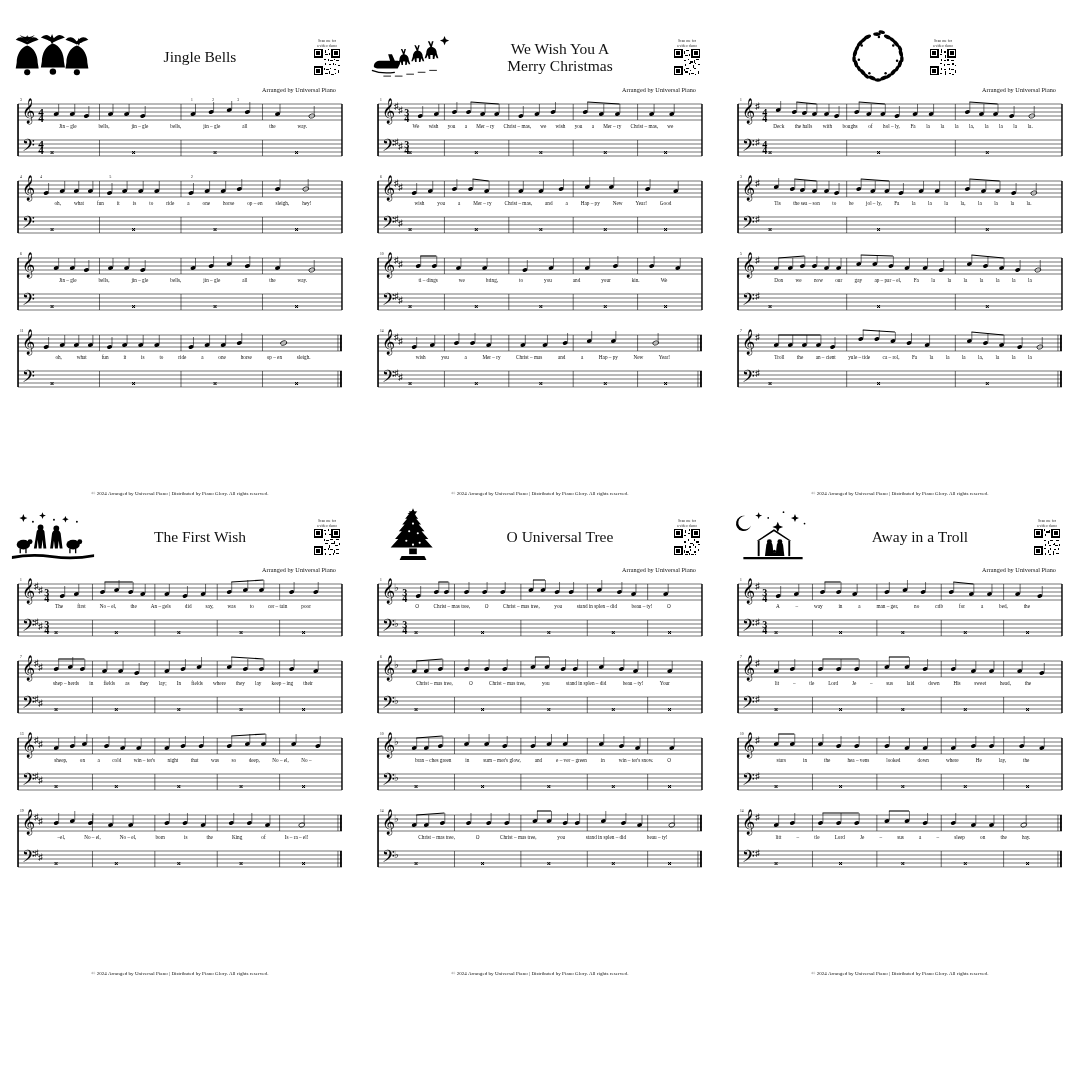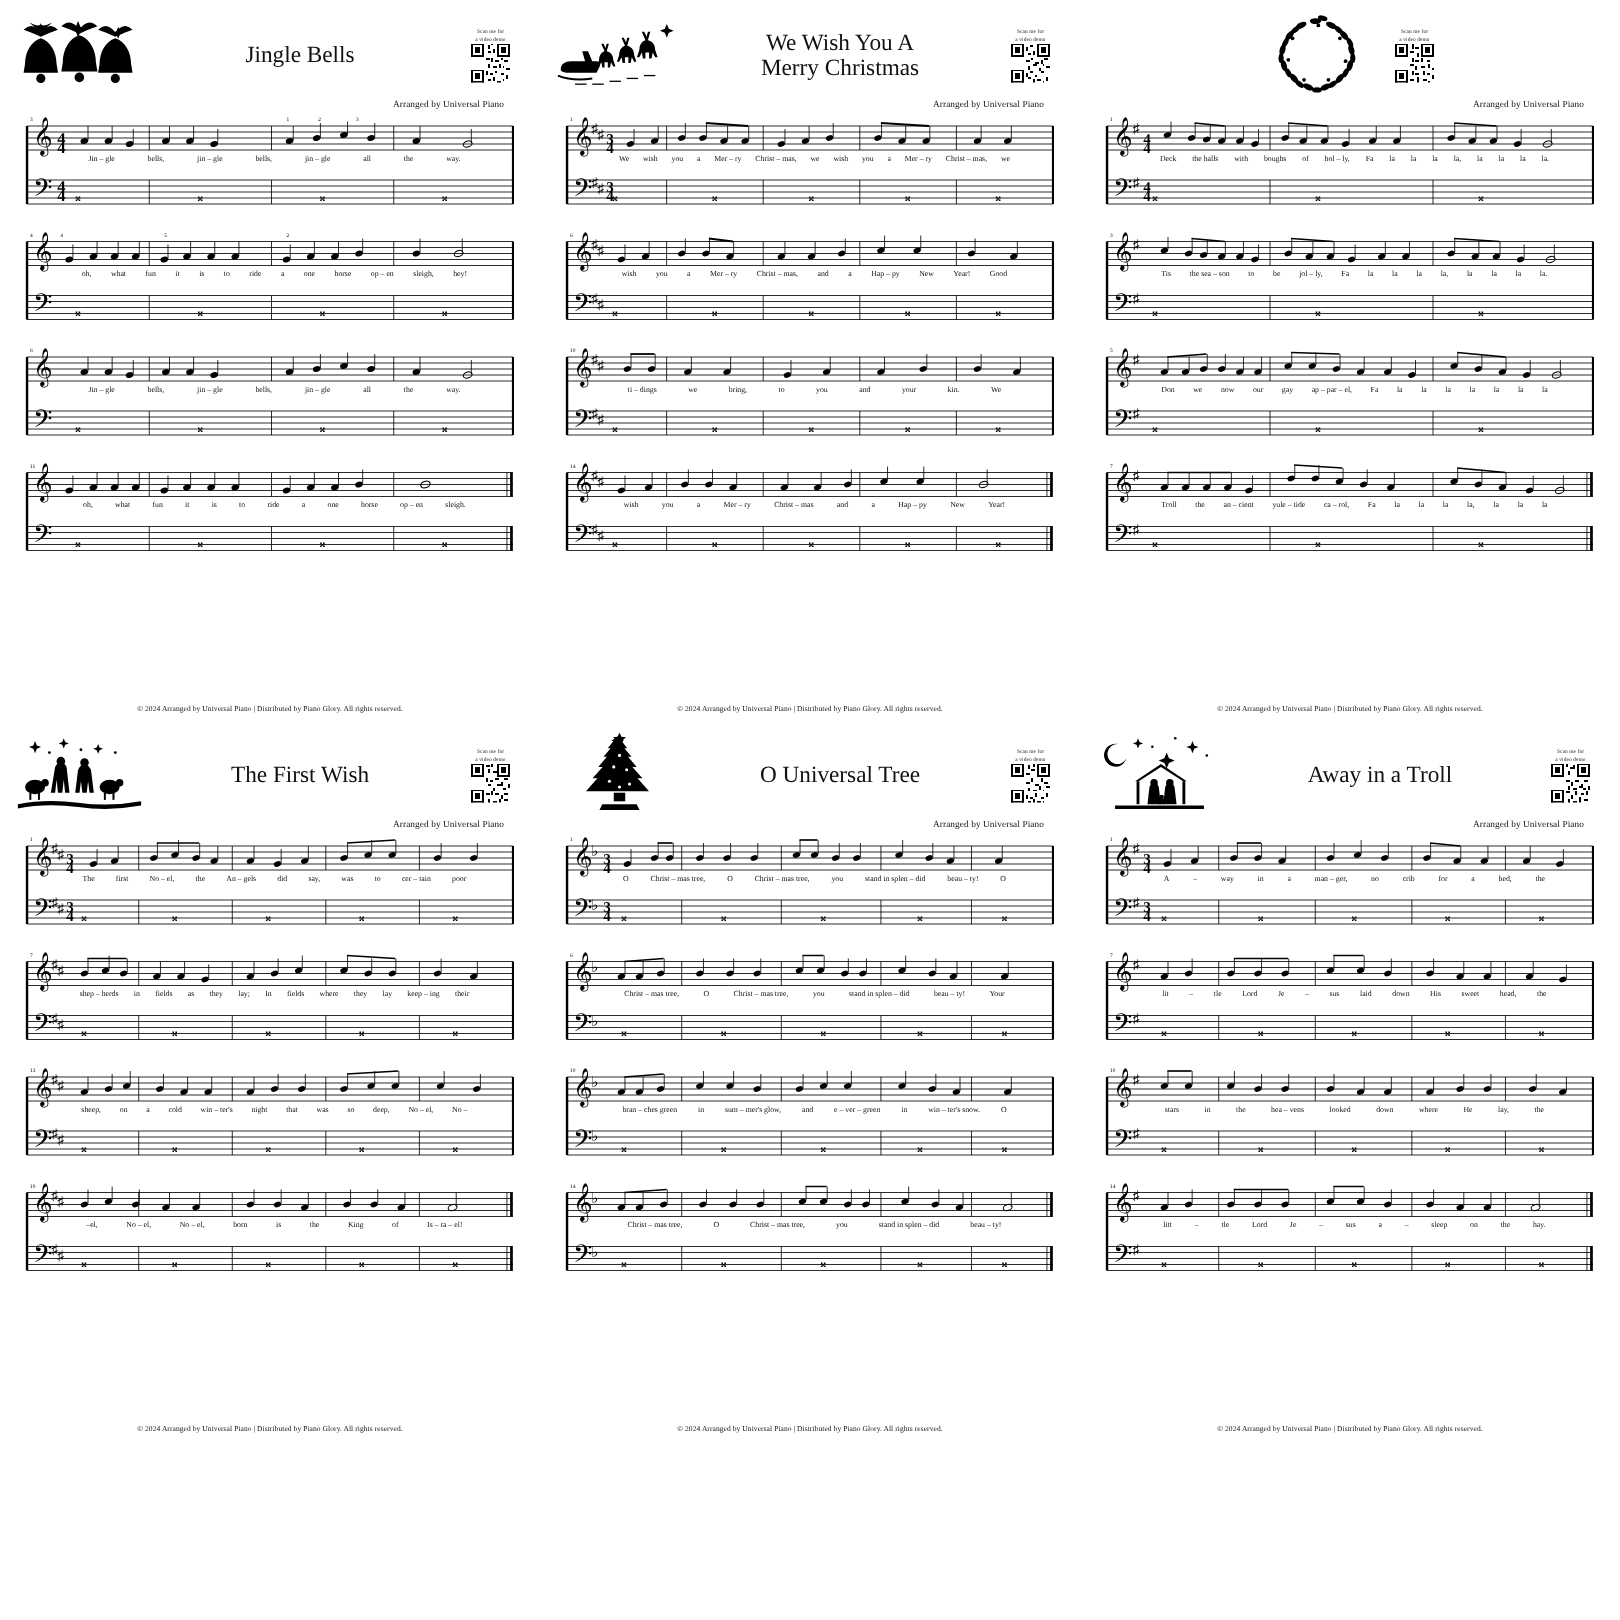--- a/index.html
+++ b/index.html
@@ -12,20 +12,21 @@
     height: 1080px;
     font-family: "Liberation Serif", serif;
     color: #000;
     overflow: hidden;
   }
   .sheet-grid {
     display: grid;
     grid-template-columns: repeat(3, 360px);
     grid-template-rows: 480px 480px;
     width: 856px;
+    padding-top: 20px;
     box-sizing: border-box;
   }
   .song {
     position: relative;
     box-sizing: border-box;
     padding: 6px 10px 0 10px;
     display: flex;
     flex-direction: column;
   }
   

